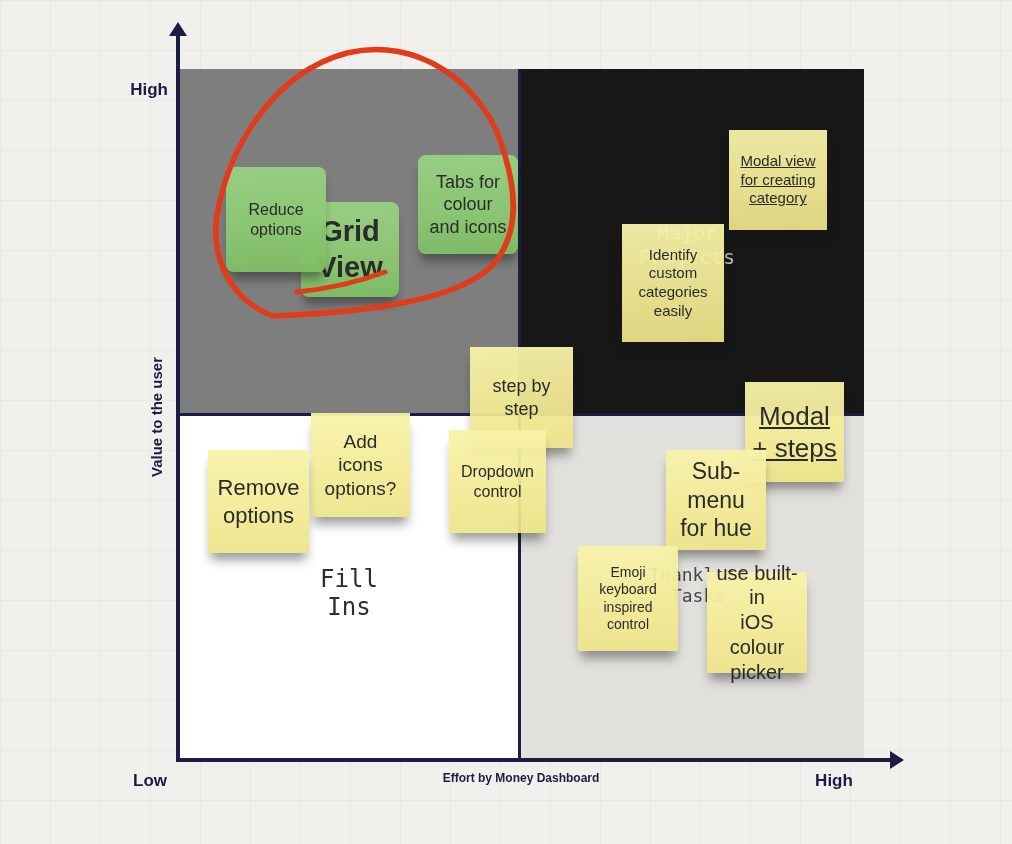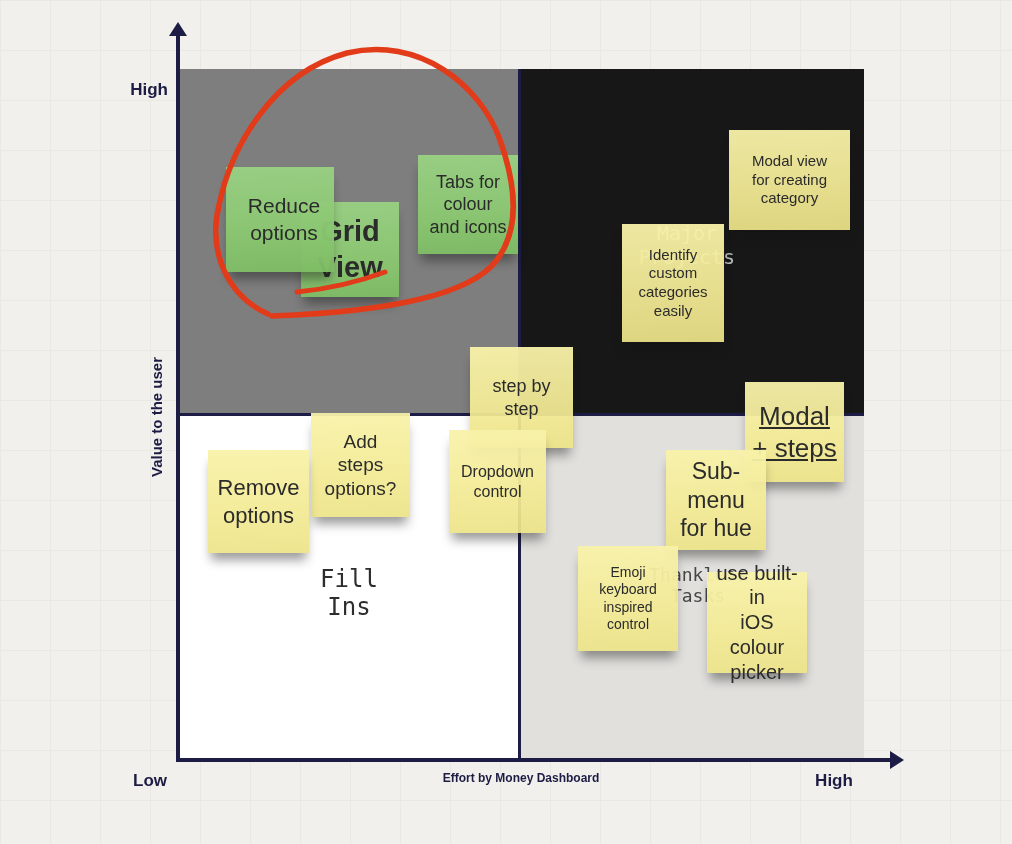--- a/index.html
+++ b/index.html
@@ -39,21 +39,21 @@
     white-space:pre-line;line-height:1.18;}
   .ghost-mp{left:612px;top:222px;width:150px;font-size:20px;color:#b4b9b7;}
   .ghost-fi{left:299px;top:565px;width:100px;font-size:24px;color:#2d2d2d;}
   .ghost-tt{left:623px;top:564px;width:150px;font-size:18px;color:#454543;}
   
   .note{position:absolute;display:flex;align-items:center;justify-content:center;
     text-align:center;color:#2b2b2b;line-height:1.24;
     box-shadow:0 10px 10px -3px rgba(20,20,20,0.42);}
   .note .note-text{white-space:pre-line;padding:2px 4px;}
   .note.yellow{background:linear-gradient(178deg,rgba(248,242,170,0.95) 0%,rgba(243,235,150,0.94) 55%,rgba(236,227,135,0.93) 100%);}
-  .note.green{background:linear-gradient(178deg,rgba(153,208,131,0.97) 0%,rgba(140,200,115,0.97) 55%,rgba(126,188,100,0.96) 100%);}
+  .note.green{background:linear-gradient(178deg,rgba(153,208,131,0.97) 0%,rgba(140,200,115,0.97) 55%,rgba(126,188,100,0.96) 100%);border-radius:8px;}
   svg.scribble{position:absolute;left:0;top:0;}
 </style>
 </head>
 <body>
 
 <div style="position:absolute;inset:0;">
 
   <div class="quad q-tl"></div>
   <div class="quad q-tr"></div>
   <div class="quad q-bl"></div>
@@ -76,47 +76,47 @@
   <div class="abs axis-label" style="left:118px;top:80px;width:50px;text-align:right;">High</div>
   <div class="abs axis-label y-title">Value to the user</div>
   <div class="abs axis-label" style="left:126px;top:771px;width:48px;text-align:center;">Low</div>
   <div class="abs axis-label" style="left:371px;top:771px;width:300px;text-align:center;font-size:12px;">Effort by Money Dashboard</div>
   <div class="abs axis-label" style="left:807px;top:771px;width:54px;text-align:center;">High</div>
 
   <div class="note green" style="left:301px;top:202px;width:98px;height:95px;font-size:29px;font-weight:bold;">
     <span class="note-text">Grid
 View</span>
   </div>
-  <div class="note green" style="left:226px;top:167px;width:100px;height:105px;font-size:21px;padding-left:8px;">
+  <div class="note green" style="left:226px;top:167px;width:100px;height:105px;font-size:16px;">
     <span class="note-text">Reduce
 options</span>
   </div>
   <div class="note green" style="left:418px;top:155px;width:100px;height:99px;font-size:18px;">
     <span class="note-text">Tabs for
 colour
 and icons</span>
   </div>
-  <div class="note yellow" style="left:729px;top:130px;width:121px;height:100px;font-size:15px;">
+  <div class="note yellow" style="left:729px;top:130px;width:98px;height:100px;font-size:15px;text-decoration:underline;">
     <span class="note-text">Modal view
 for creating
 category</span>
   </div>
   <div class="note yellow" style="left:622px;top:224px;width:102px;height:118px;font-size:15px;">
     <span class="note-text">Identify
 custom
 categories
 easily</span>
   </div>
   <div class="note yellow" style="left:470px;top:347px;width:103px;height:101px;font-size:18px;">
     <span class="note-text">step by
 step</span>
   </div>
   <div class="note yellow" style="left:311px;top:413px;width:99px;height:104px;font-size:19px;">
     <span class="note-text">Add
-steps
+icons
 options?</span>
   </div>
   <div class="note yellow" style="left:208px;top:450px;width:101px;height:103px;font-size:22px;">
     <span class="note-text">Remove
 options</span>
   </div>
   <div class="note yellow" style="left:449px;top:430px;width:97px;height:103px;font-size:16px;">
     <span class="note-text">Dropdown
 control</span>
   </div>

